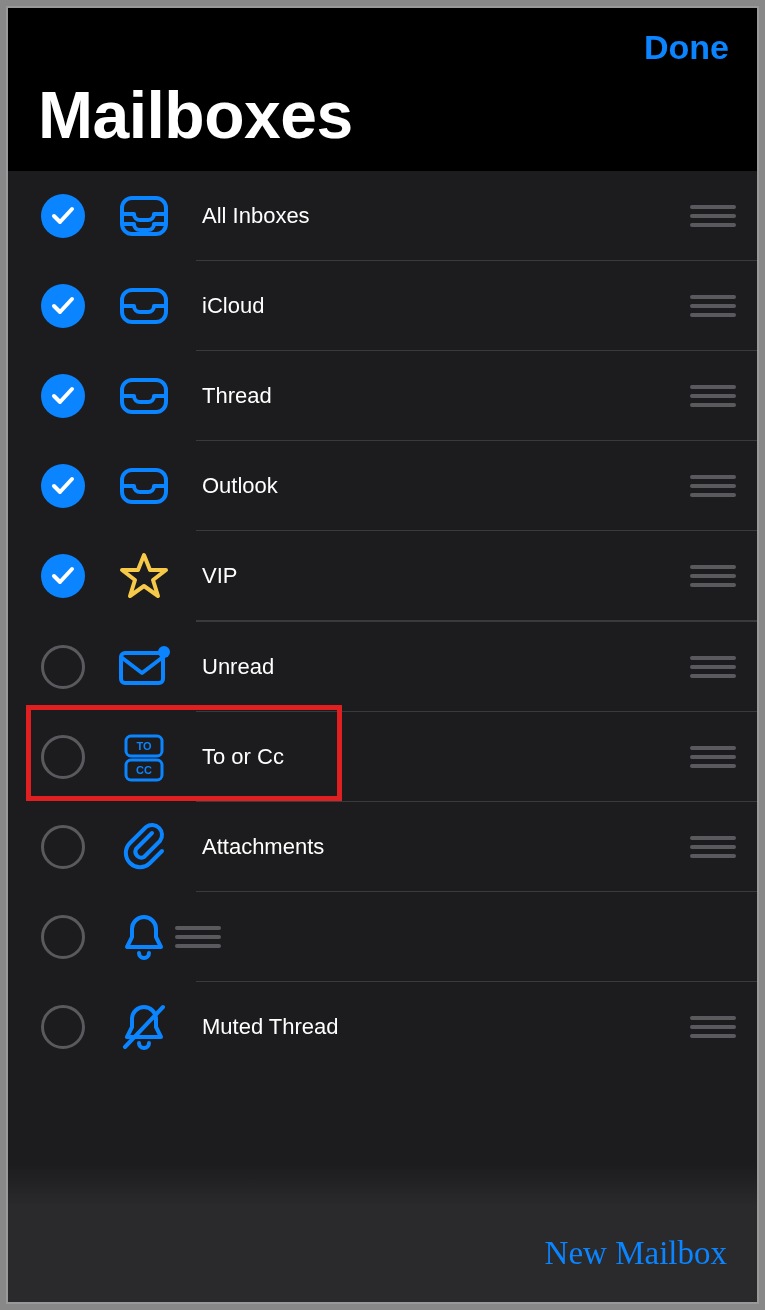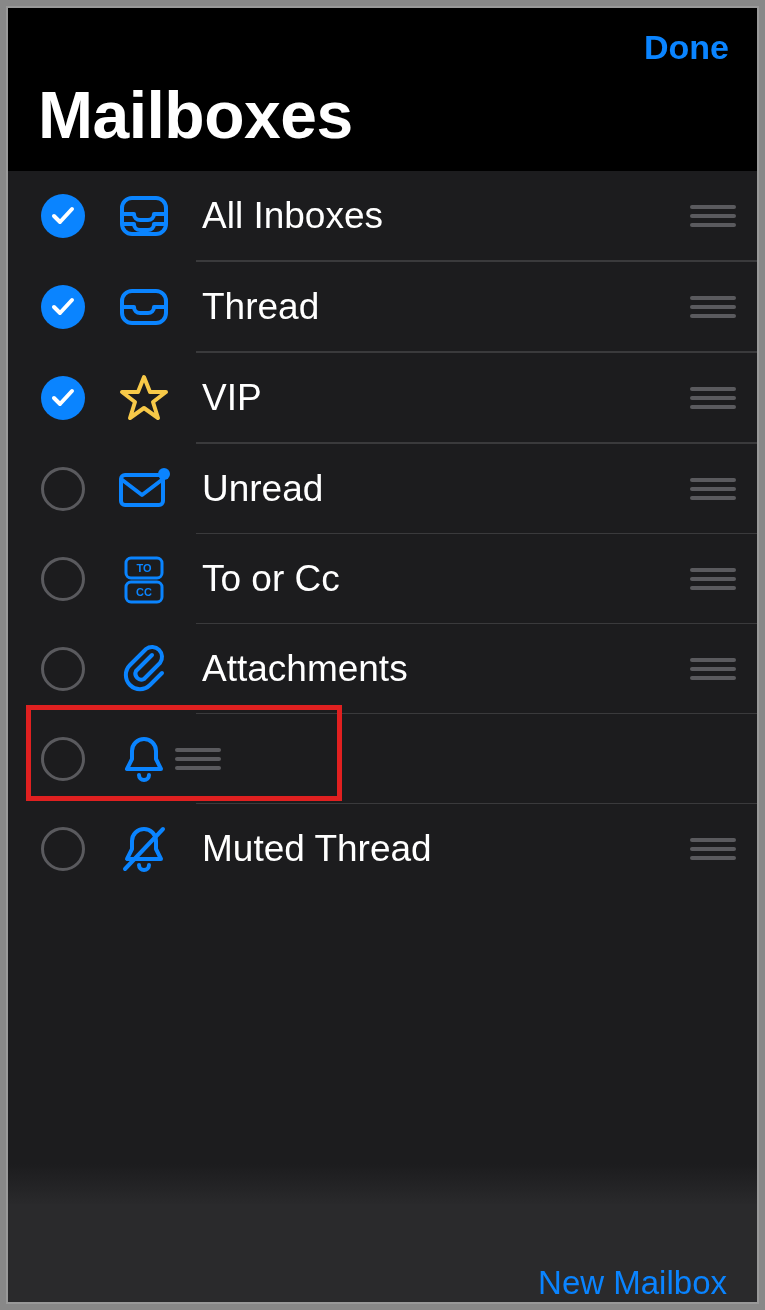--- a/index.html
+++ b/index.html
@@ -73,21 +73,21 @@
   .icon-slot {
     width: 56px; height: 56px;
     flex: 0 0 56px;
     margin-left: 30px;
     display: flex; align-items: center; justify-content: center;
   }
   .label {
     flex: 1;
     margin-left: 30px;
     color: #fff;
-    font-size: 37px;
+    font-size: 22px;
     font-weight: 400;
   }
   .handle {
     flex: 0 0 52px;
     display: flex;
     flex-direction: column;
     gap: 5px;
     align-items: center;
     justify-content: center;
   }
@@ -108,22 +108,23 @@
     background: linear-gradient(to bottom, rgba(28,28,30,0) 0%, rgba(42,42,44,0.95) 100%);
     pointer-events: none;
   }
   .toolbar {
     position: absolute;
     left: 0; right: 0; bottom: 0;
     height: 98px;
     background: #2a2a2c;
     display: flex;
     justify-content: flex-end;
-    align-items: flex-end;
+    align-items: center;
     padding-right: 30px;
+    font-family: Liberation Serif, serif;
   }
   .new-mailbox {
     color: #0a84ff;
     font-size: 33px;
     font-weight: 400;
   }
   svg { display: block; }
 </style>
 </head>
 <body>
@@ -157,45 +158,91 @@
           </svg>
         </div>
         <div class="label">All Inboxes</div>
         <div class="handle">
           <div class="bar"></div>
           <div class="bar"></div>
           <div class="bar"></div>
         </div>
       </div>
       <hr class="divider">
-      <hr class="divider">
       <div class="row">
         <div class="check-slot">
           <div class="check-on">
             <svg width="24" height="20" viewBox="0 0 24 20">
               <path d="M3 10 L9 16 L21 3" fill="none" stroke="#fff" stroke-width="4" stroke-linecap="round" stroke-linejoin="round"></path>
             </svg>
           </div>
         </div>
         <div class="icon-slot">
           <svg width="52" height="44" viewBox="0 0 52 44">
             <g fill="none" stroke="#0a84ff" stroke-width="4" stroke-linejoin="round">
               <rect x="4" y="6" width="44" height="32" rx="10"></rect>
               <path d="M4 22 H16 a6 6 0 0 0 6 6 h8 a6 6 0 0 0 6 -6 H48"></path>
             </g>
           </svg>
         </div>
+        <div class="label">iCloud</div>
+        <div class="handle">
+          <div class="bar"></div>
+          <div class="bar"></div>
+          <div class="bar"></div>
+        </div>
+      </div>
+      <hr class="divider">
+      <div class="row">
+        <div class="check-slot">
+          <div class="check-on">
+            <svg width="24" height="20" viewBox="0 0 24 20">
+              <path d="M3 10 L9 16 L21 3" fill="none" stroke="#fff" stroke-width="4" stroke-linecap="round" stroke-linejoin="round"></path>
+            </svg>
+          </div>
+        </div>
+        <div class="icon-slot">
+          <svg width="52" height="44" viewBox="0 0 52 44">
+            <g fill="none" stroke="#0a84ff" stroke-width="4" stroke-linejoin="round">
+              <rect x="4" y="6" width="44" height="32" rx="10"></rect>
+              <path d="M4 22 H16 a6 6 0 0 0 6 6 h8 a6 6 0 0 0 6 -6 H48"></path>
+            </g>
+          </svg>
+        </div>
         <div class="label">Thread</div>
         <div class="handle">
           <div class="bar"></div>
           <div class="bar"></div>
           <div class="bar"></div>
         </div>
       </div>
       <hr class="divider">
+      <div class="row">
+        <div class="check-slot">
+          <div class="check-on">
+            <svg width="24" height="20" viewBox="0 0 24 20">
+              <path d="M3 10 L9 16 L21 3" fill="none" stroke="#fff" stroke-width="4" stroke-linecap="round" stroke-linejoin="round"></path>
+            </svg>
+          </div>
+        </div>
+        <div class="icon-slot">
+          <svg width="52" height="44" viewBox="0 0 52 44">
+            <g fill="none" stroke="#0a84ff" stroke-width="4" stroke-linejoin="round">
+              <rect x="4" y="6" width="44" height="32" rx="10"></rect>
+              <path d="M4 22 H16 a6 6 0 0 0 6 6 h8 a6 6 0 0 0 6 -6 H48"></path>
+            </g>
+          </svg>
+        </div>
+        <div class="label">Outlook</div>
+        <div class="handle">
+          <div class="bar"></div>
+          <div class="bar"></div>
+          <div class="bar"></div>
+        </div>
+      </div>
       <hr class="divider">
       <div class="row">
         <div class="check-slot">
           <div class="check-on">
             <svg width="24" height="20" viewBox="0 0 24 20">
               <path d="M3 10 L9 16 L21 3" fill="none" stroke="#fff" stroke-width="4" stroke-linecap="round" stroke-linejoin="round"></path>
             </svg>
           </div>
         </div>
         <div class="icon-slot">

